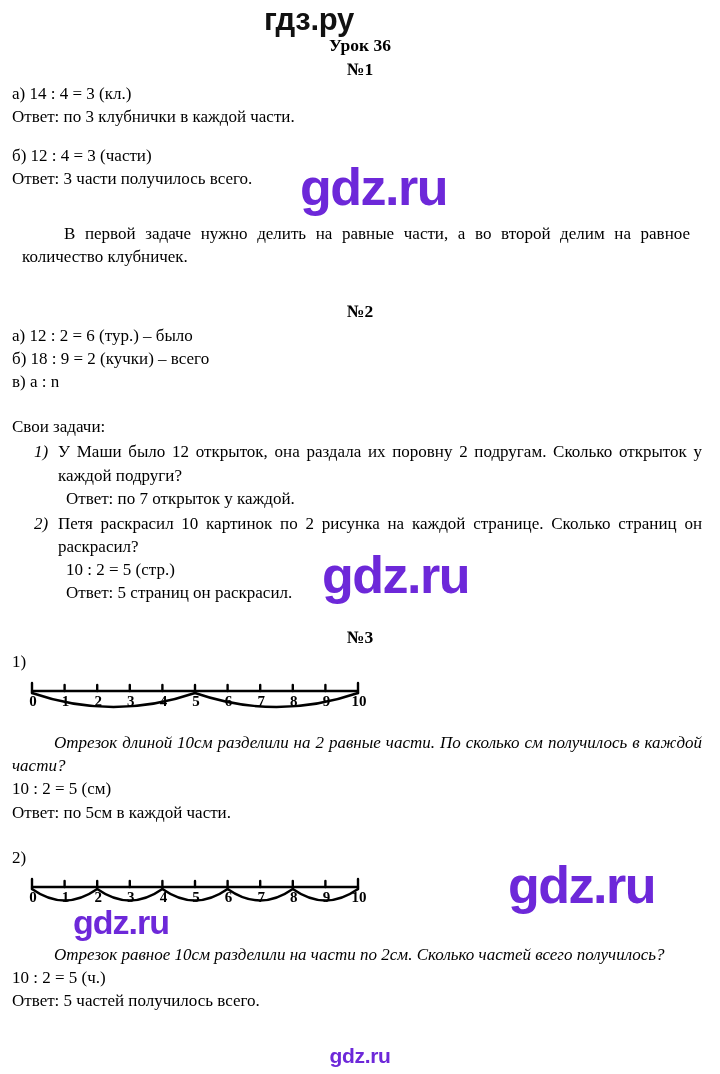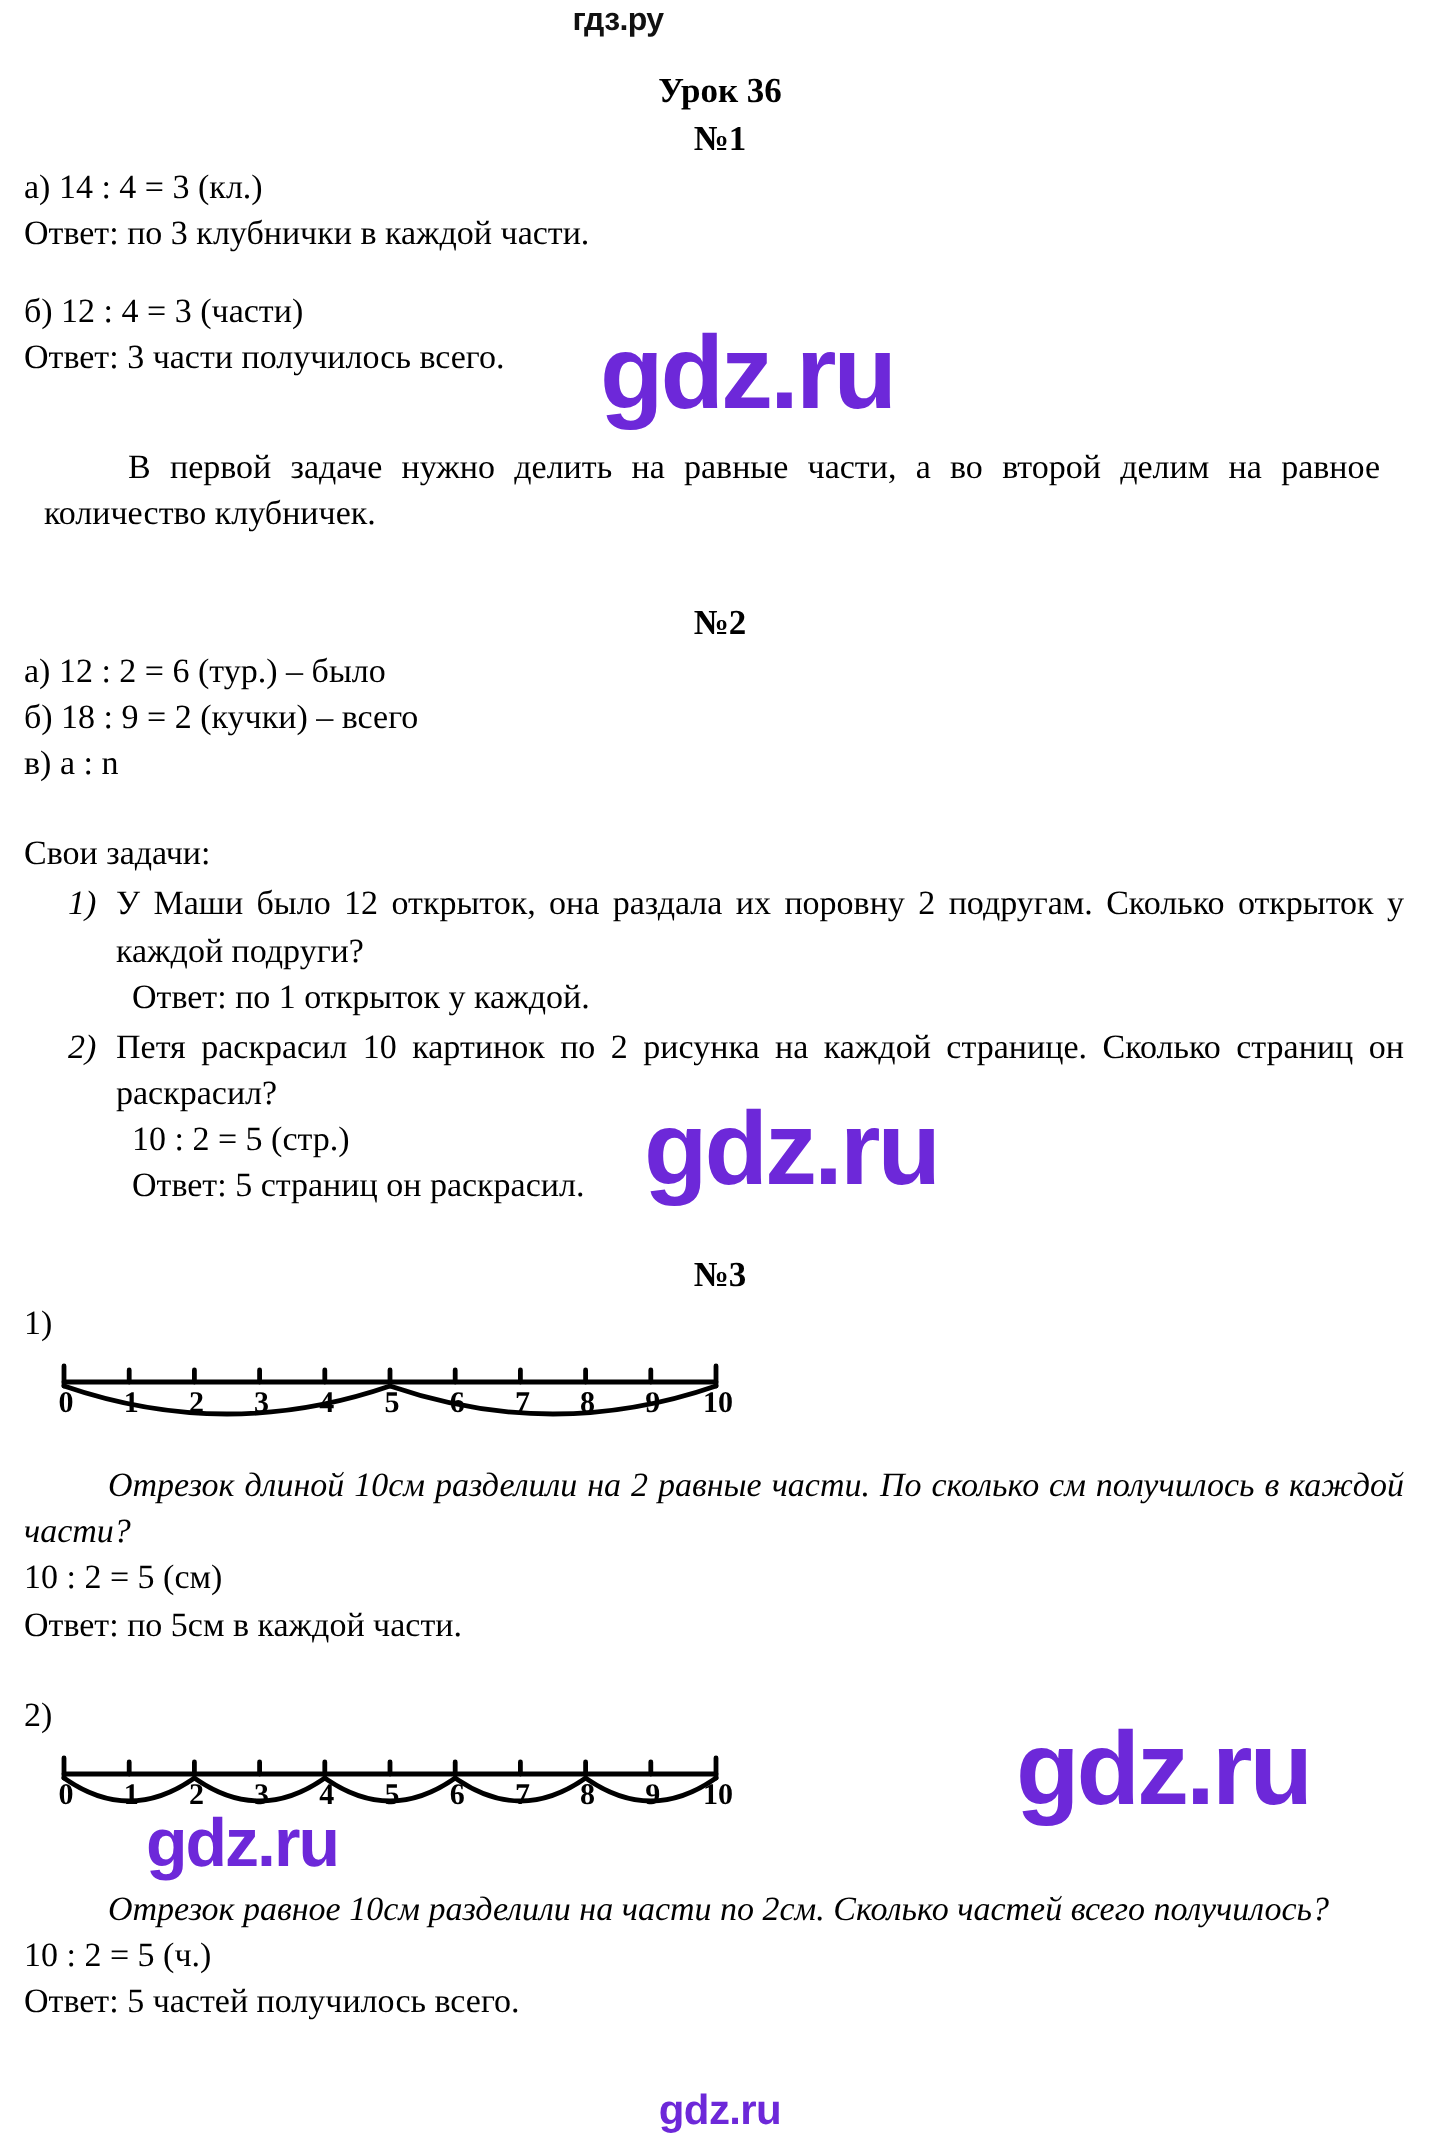--- a/index.html
+++ b/index.html
@@ -19,21 +19,21 @@
 
   
   .site-logo {
     position: absolute;
     top: 2px;
     left: 0;
     width: 618px;
     text-align: center;
     font-family: "Liberation Sans", "DejaVu Sans", sans-serif;
     font-weight: bold;
-    font-size: 16px;
+    font-size: 31px;
     letter-spacing: -0.3px;
     color: #111111;
   }
 
   
   .wm {
     position: absolute;
     font-family: "Liberation Sans", "DejaVu Sans", sans-serif;
     font-weight: bold;
     color: #6d28d9;
@@ -134,21 +134,21 @@
     <div class="ln">б) 18 : 9 = 2 (кучки) – всего</div>
     <div class="ln">в) а : n</div>
 
     <div class="gap-l"></div>
 
     <div class="ln">Свои задачи:</div>
 
     <div class="task">
       <span class="task-num">1)</span>
       <p class="task-q">У Маши было 12 открыток, она раздала их поровну 2 подругам. Сколько открыток у каждой подруги?</p>
-      <p class="task-s">Ответ: по 1 открыток у каждой.</p>
+      <p class="task-s">Ответ: по 7 открыток у каждой.</p>
     </div>
 
     <div class="task">
       <span class="task-num">2)</span>
       <p class="task-q">Петя раскрасил 10 картинок по 2 рисунка на каждой странице. Сколько страниц он раскрасил?</p>
       <p class="task-s">10 : 2 = 5 (стр.)</p>
       <p class="task-s">Ответ: 5 страниц он раскрасил.</p>
     </div>
 
     <div class="gap-l"></div>

